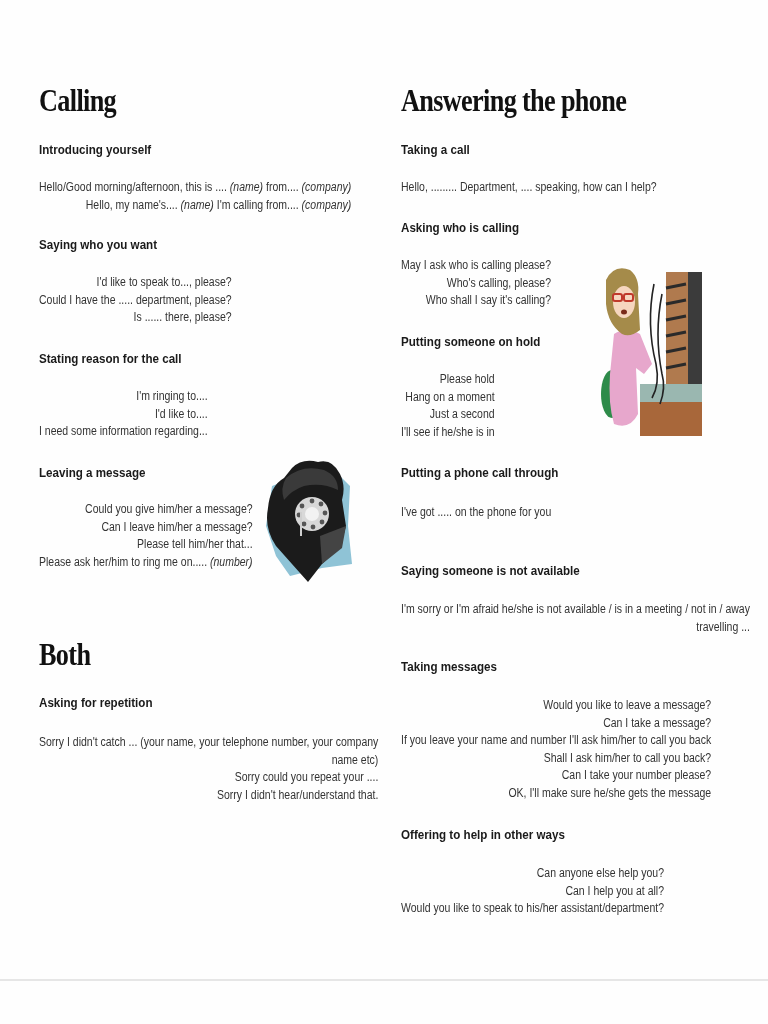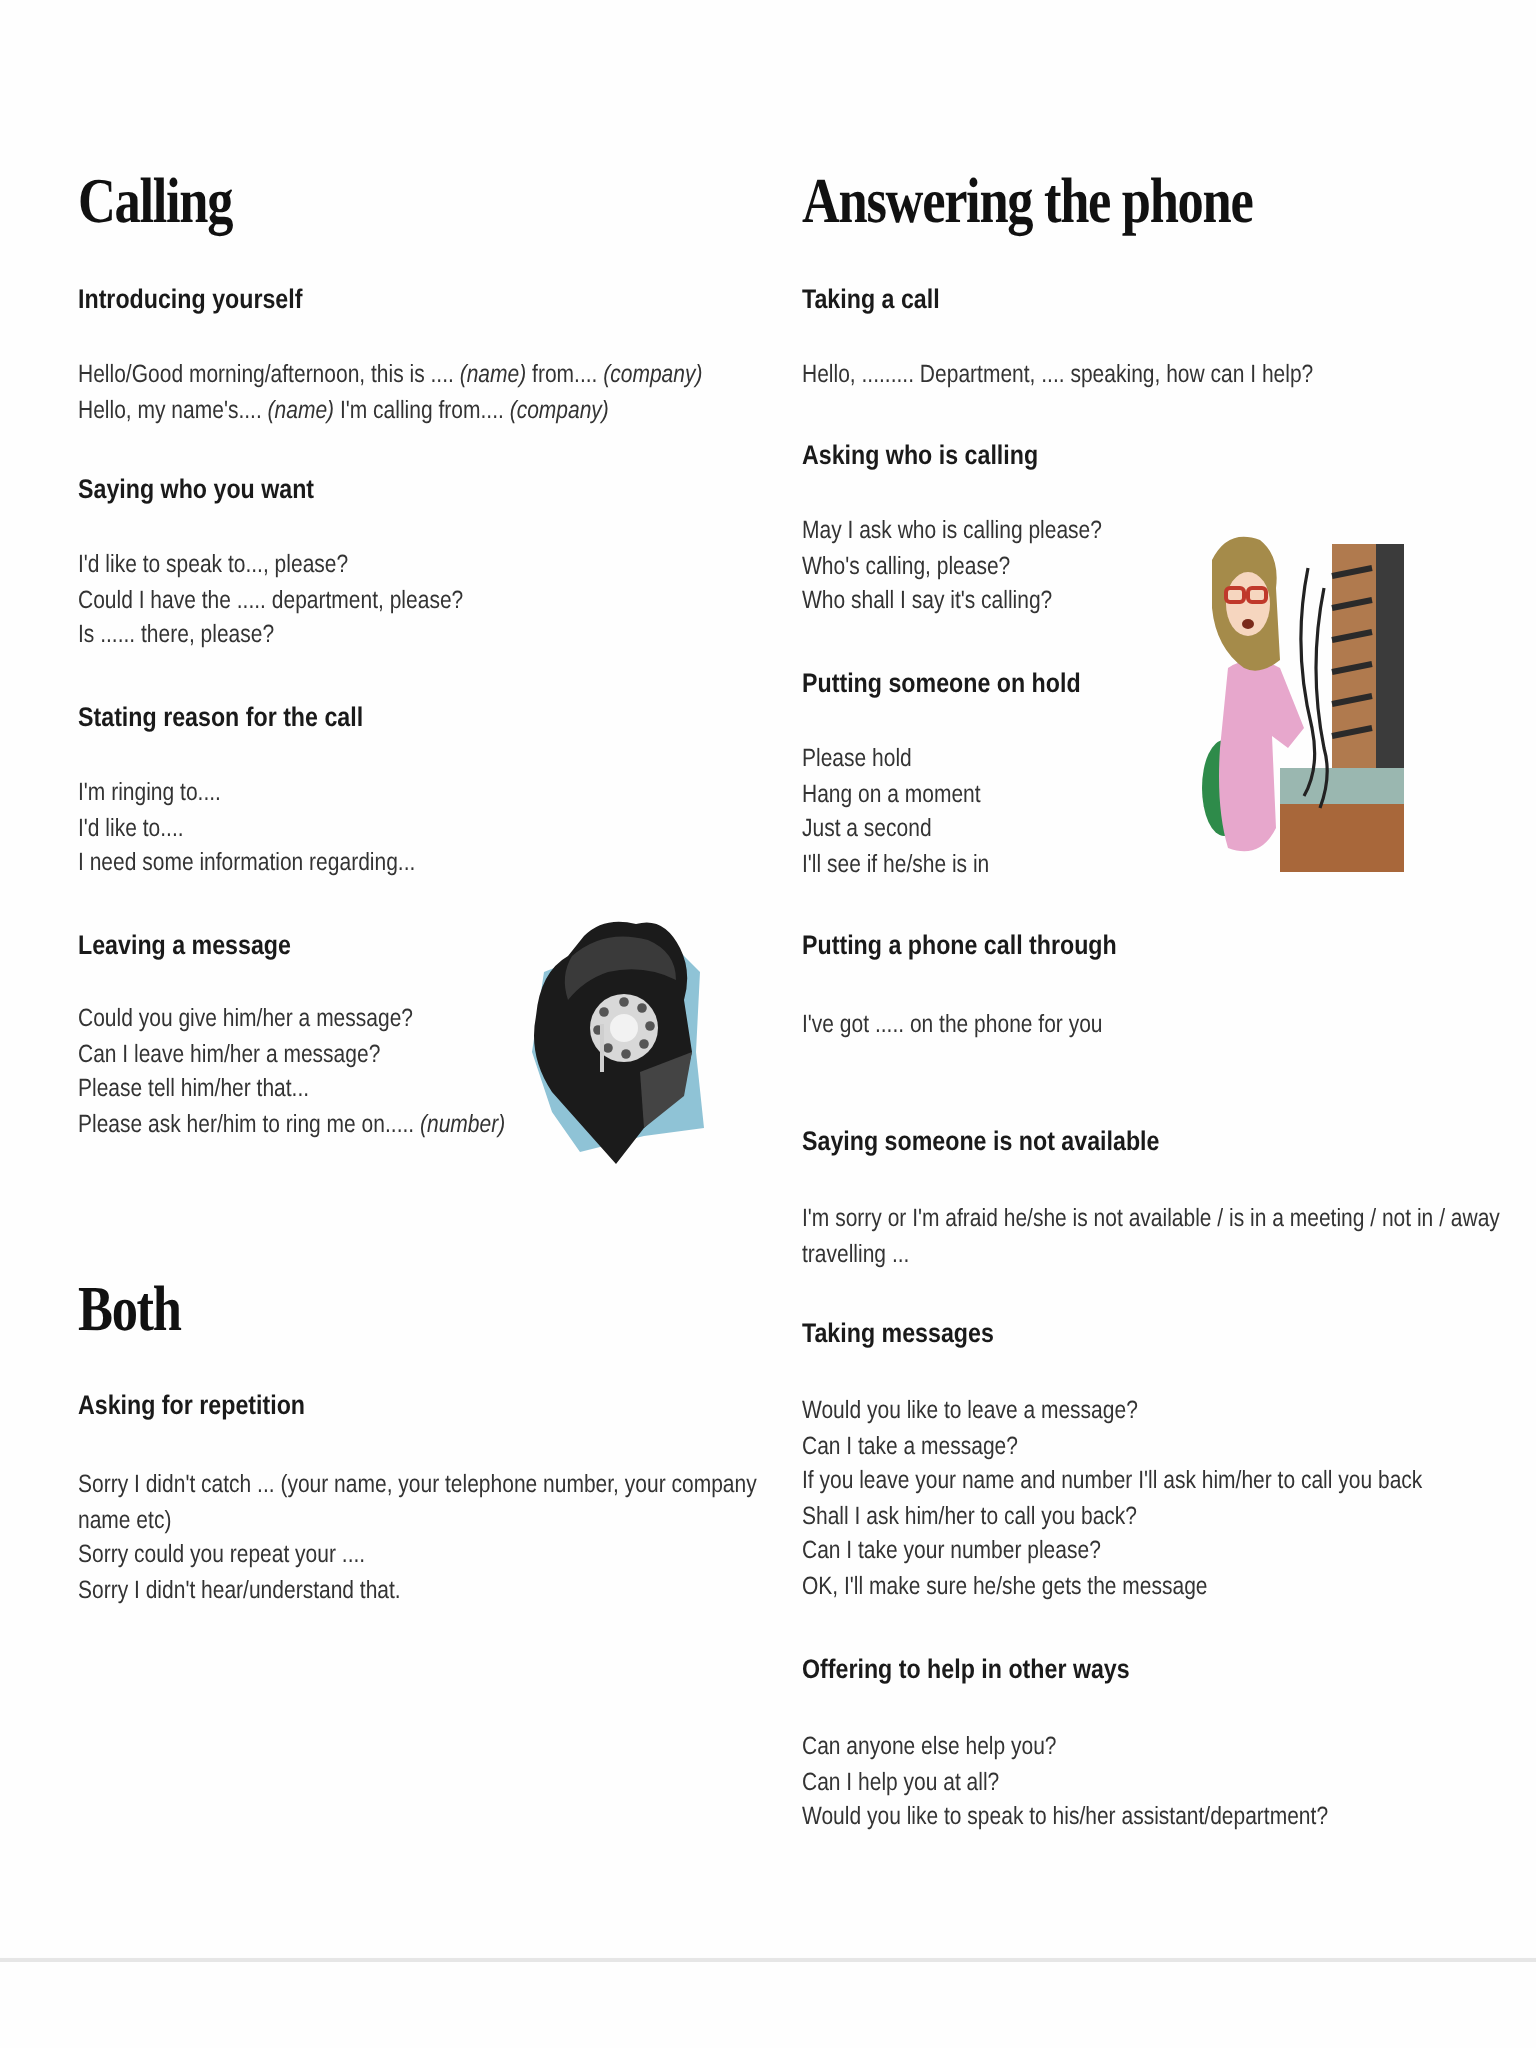--- a/index.html
+++ b/index.html
@@ -14,20 +14,21 @@
       overflow: hidden;
       font-family: "Liberation Sans", sans-serif;
       color: #222;
     }
     .page {
       position: absolute;
       left: 0; top: 0;
       width: 768px;
       height: 980px;
       background: #fefefe;
+      text-align: right;
     }
     .page-divider {
       position: absolute;
       left: 0;
       top: 979px;
       width: 768px;
       height: 2px;
       background: #e6e6e6;
       box-shadow: 0 1px 2px rgba(0,0,0,0.05);
     }

